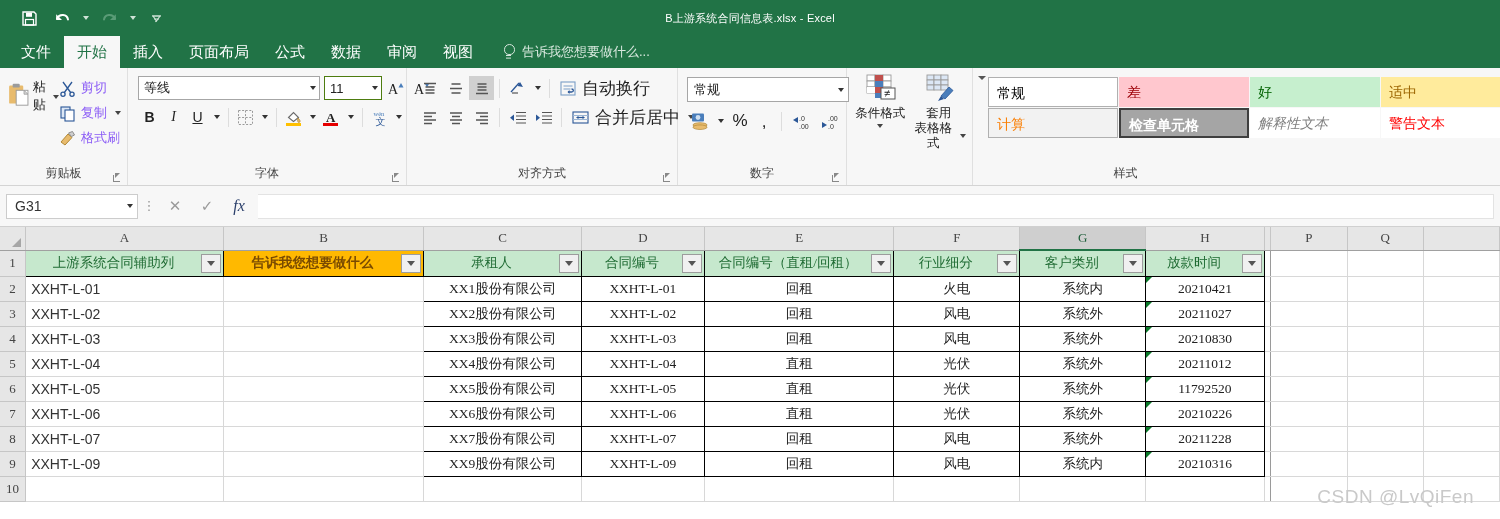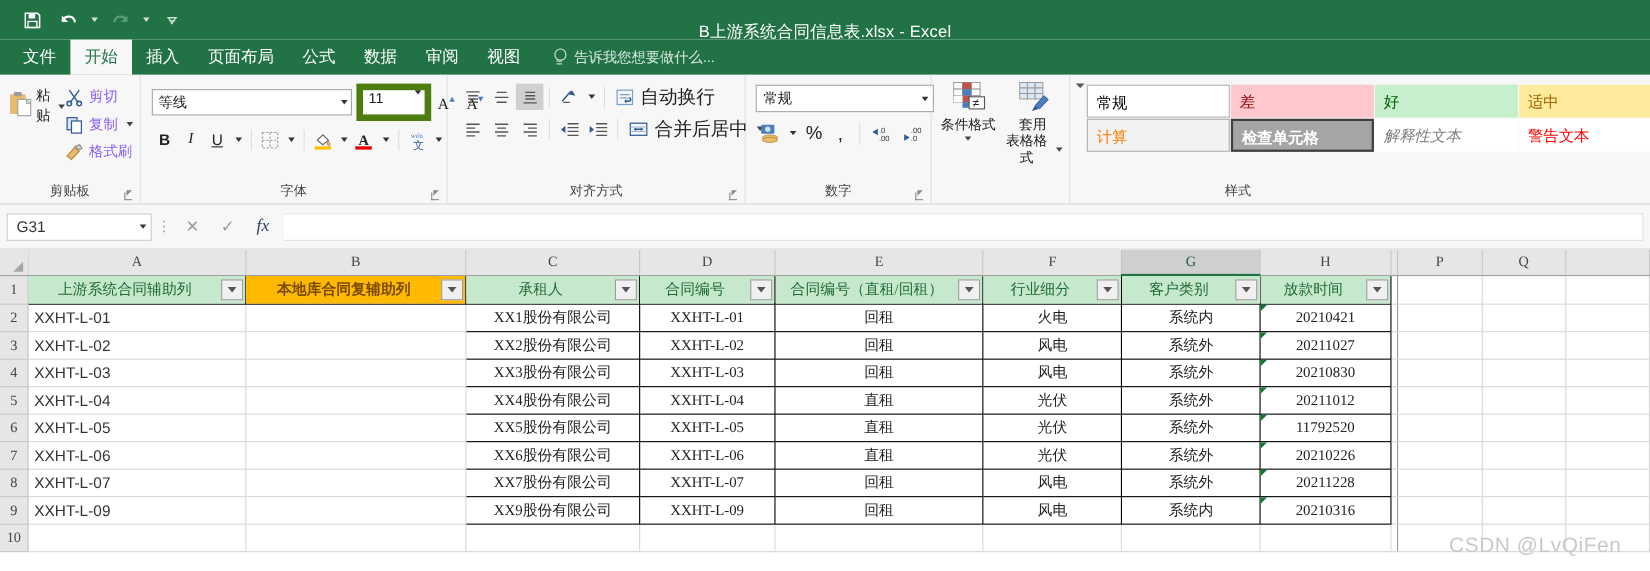--- a/index.html
+++ b/index.html
@@ -11,22 +11,22 @@
   }
   .app{position:relative;width:1500px;height:519px;}
 
   
   .titlebar{height:36px;background:#217346;position:relative;}
   .qat{position:absolute;left:14px;top:0;height:36px;display:flex;align-items:center;gap:3px;}
   .qat-btn{width:30px;height:28px;display:flex;align-items:center;justify-content:center;cursor:default;}
   .qat-btn svg{display:block;}
   .qat-caret{width:11px;height:28px;display:flex;align-items:center;justify-content:center;}
   .qat-caret:after{content:"";border-left:3.5px solid transparent;border-right:3.5px solid transparent;border-top:4px solid #cfe3d7;}
-  .win-title{position:absolute;left:0;right:0;top:12px;height:36px;line-height:36px;text-align:center;
-    color:#fff;font-size:15px;letter-spacing:.2px;}
+  .win-title{position:absolute;left:0;right:0;top:0;height:36px;line-height:36px;text-align:center;
+    color:#fff;font-size:11px;letter-spacing:.2px;}
 
   
   .tabstrip{height:32px;background:#217346;display:flex;align-items:flex-end;padding-left:8px;position:relative;}
   .tab{height:32px;line-height:32px;padding:0 13px;color:#fff;font-size:15px;cursor:default;white-space:nowrap;}
   .tab.active{background:#f7f7f7;color:#217346;font-weight:normal;}
   .tellme{display:flex;align-items:center;gap:7px;height:32px;margin-left:16px;color:#d8e8de;font-size:13px;}
   .bulb{width:13px;height:16px;position:relative;display:inline-block;}
   .bulb:before{content:"";position:absolute;left:1.5px;top:0;width:9px;height:9px;border:1.3px solid #d8e8de;border-radius:50% 50% 45% 45%;}
   .bulb:after{content:"";position:absolute;left:4px;top:10.5px;width:5px;height:1.3px;background:#d8e8de;box-shadow:0 2.6px 0 #d8e8de;}
 
@@ -46,21 +46,21 @@
   .paste-caret{margin-top:3px;border-left:3.5px solid transparent;border-right:3.5px solid transparent;border-top:4px solid #444;}
   .clip-col{display:flex;flex-direction:column;gap:3px;padding-top:4px;}
   .clip-item{display:flex;align-items:center;gap:5px;height:22px;font-size:13px;color:#8b5cf6;cursor:default;white-space:nowrap;}
   .mini-caret{border-left:3.5px solid transparent;border-right:3.5px solid transparent;border-top:4px solid #444;margin-left:3px;}
 
   
   .g-font{width:278px;}
   .font-row1{display:flex;align-items:center;gap:4px;}
   .fontname{width:172px;height:22px;border:1px solid #a6a6a6;background:#fff;display:flex;align-items:center;padding:0 3px 0 5px;font-size:13px;}
   .fontname span{flex:1;}
-  .fontsize{width:48px;height:22px;border:6px solid #4d7c0f;background:#fff;display:flex;padding:0 3px 0 5px;font-size:13px;}
+  .fontsize{width:48px;height:22px;border:1px solid #4d7c0f;background:#fff;display:flex;align-items:center;padding:0 3px 0 5px;font-size:13px;}
   .fontsize span{flex:1;}
   .combo-caret{border-left:3.5px solid transparent;border-right:3.5px solid transparent;border-top:4px solid #333;}
   .aa-btn{width:22px;height:22px;display:flex;align-items:center;justify-content:center;font-size:14px;position:relative;cursor:default;}
   .font-row2{display:flex;align-items:center;gap:1px;margin-top:5px;}
   .fbtn{width:23px;height:24px;display:flex;align-items:center;justify-content:center;font-size:14px;color:#222;cursor:default;position:relative;}
   .sep{width:1px;height:19px;background:#ddd;margin:0 4px;}
   .colorbar{position:absolute;left:4px;bottom:3px;width:15px;height:3.5px;}
 
   
   .g-align{width:270px;}
@@ -559,21 +559,21 @@
           <tr>
             <th class="rowhdr">1</th>
             <td class="hdrcell hdr-green">
               <div class="hdr-inner">
                 <div class="hdr-text">上游系统合同辅助列</div>
                 <div class="filter-btn"></div>
               </div>
             </td>
             <td class="hdrcell hdr-orange">
               <div class="hdr-inner">
-                <div class="hdr-text">本地库合同复辅助列</div>
+                <div class="hdr-text">告诉我您想要做什么</div>
                 <div class="filter-btn"></div>
               </div>
             </td>
             <td class="hdrcell hdr-green">
               <div class="hdr-inner">
                 <div class="hdr-text">承租人</div>
                 <div class="filter-btn"></div>
               </div>
             </td>
             <td class="hdrcell hdr-green">

